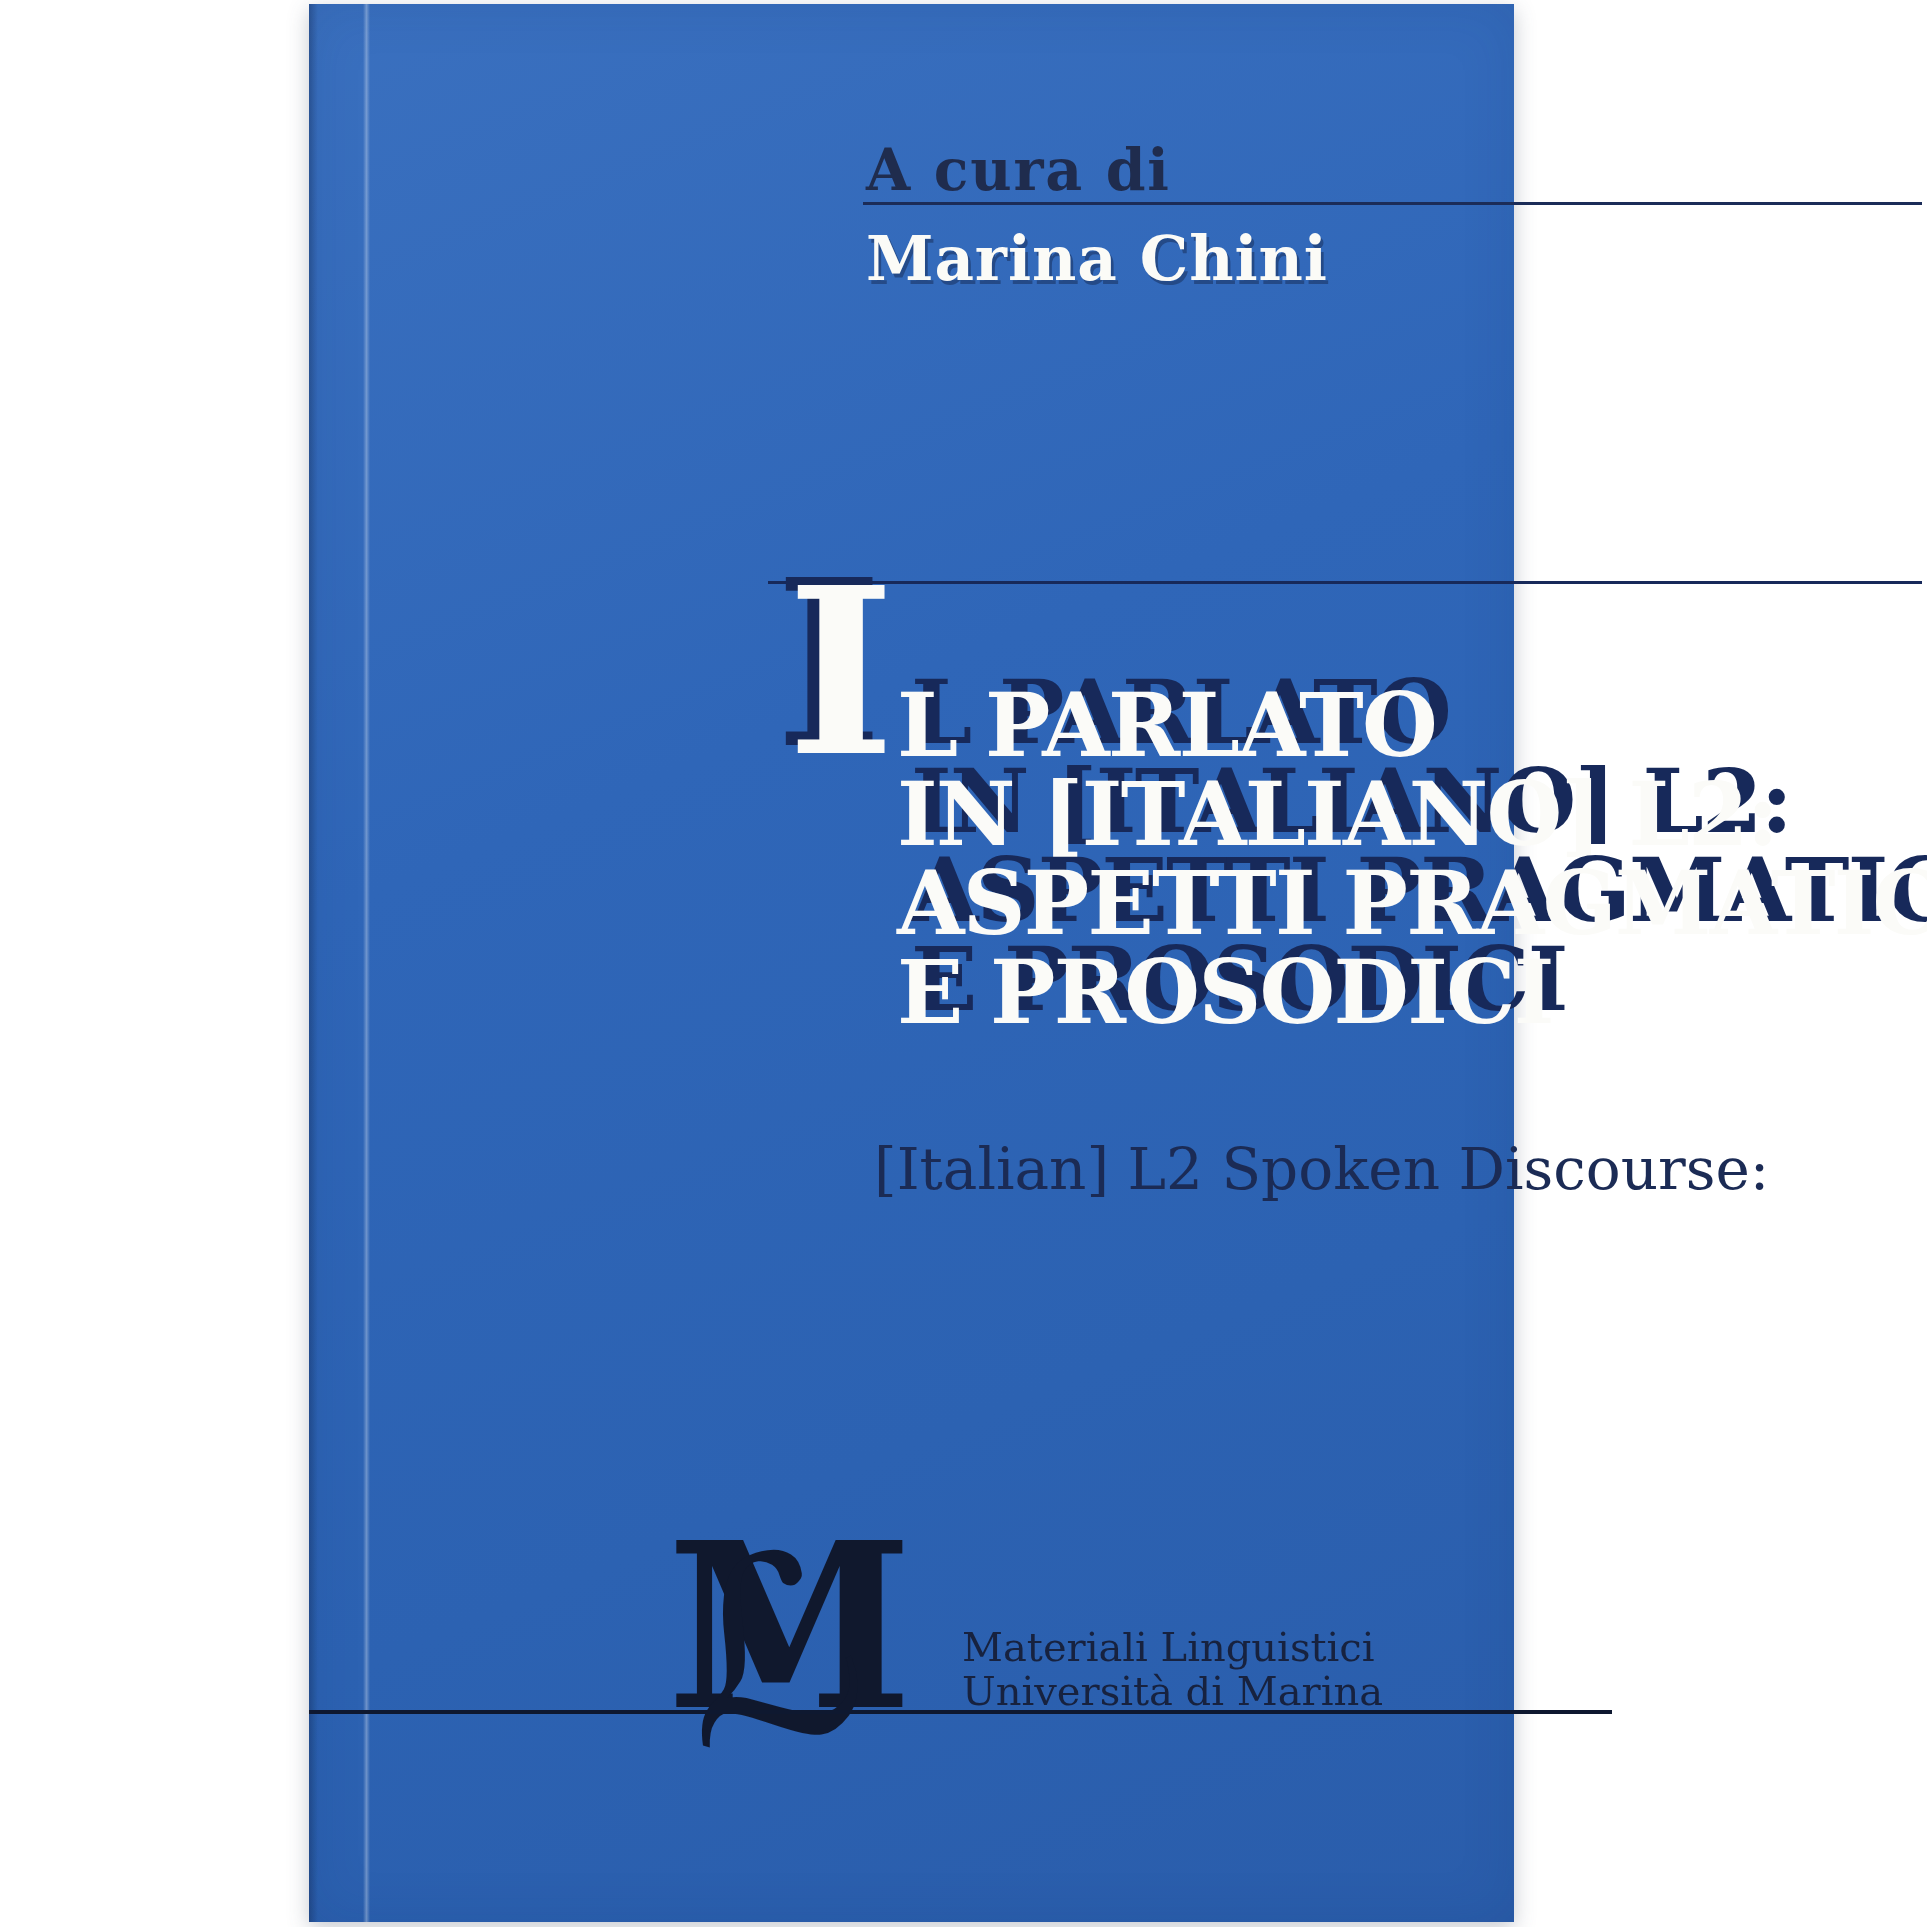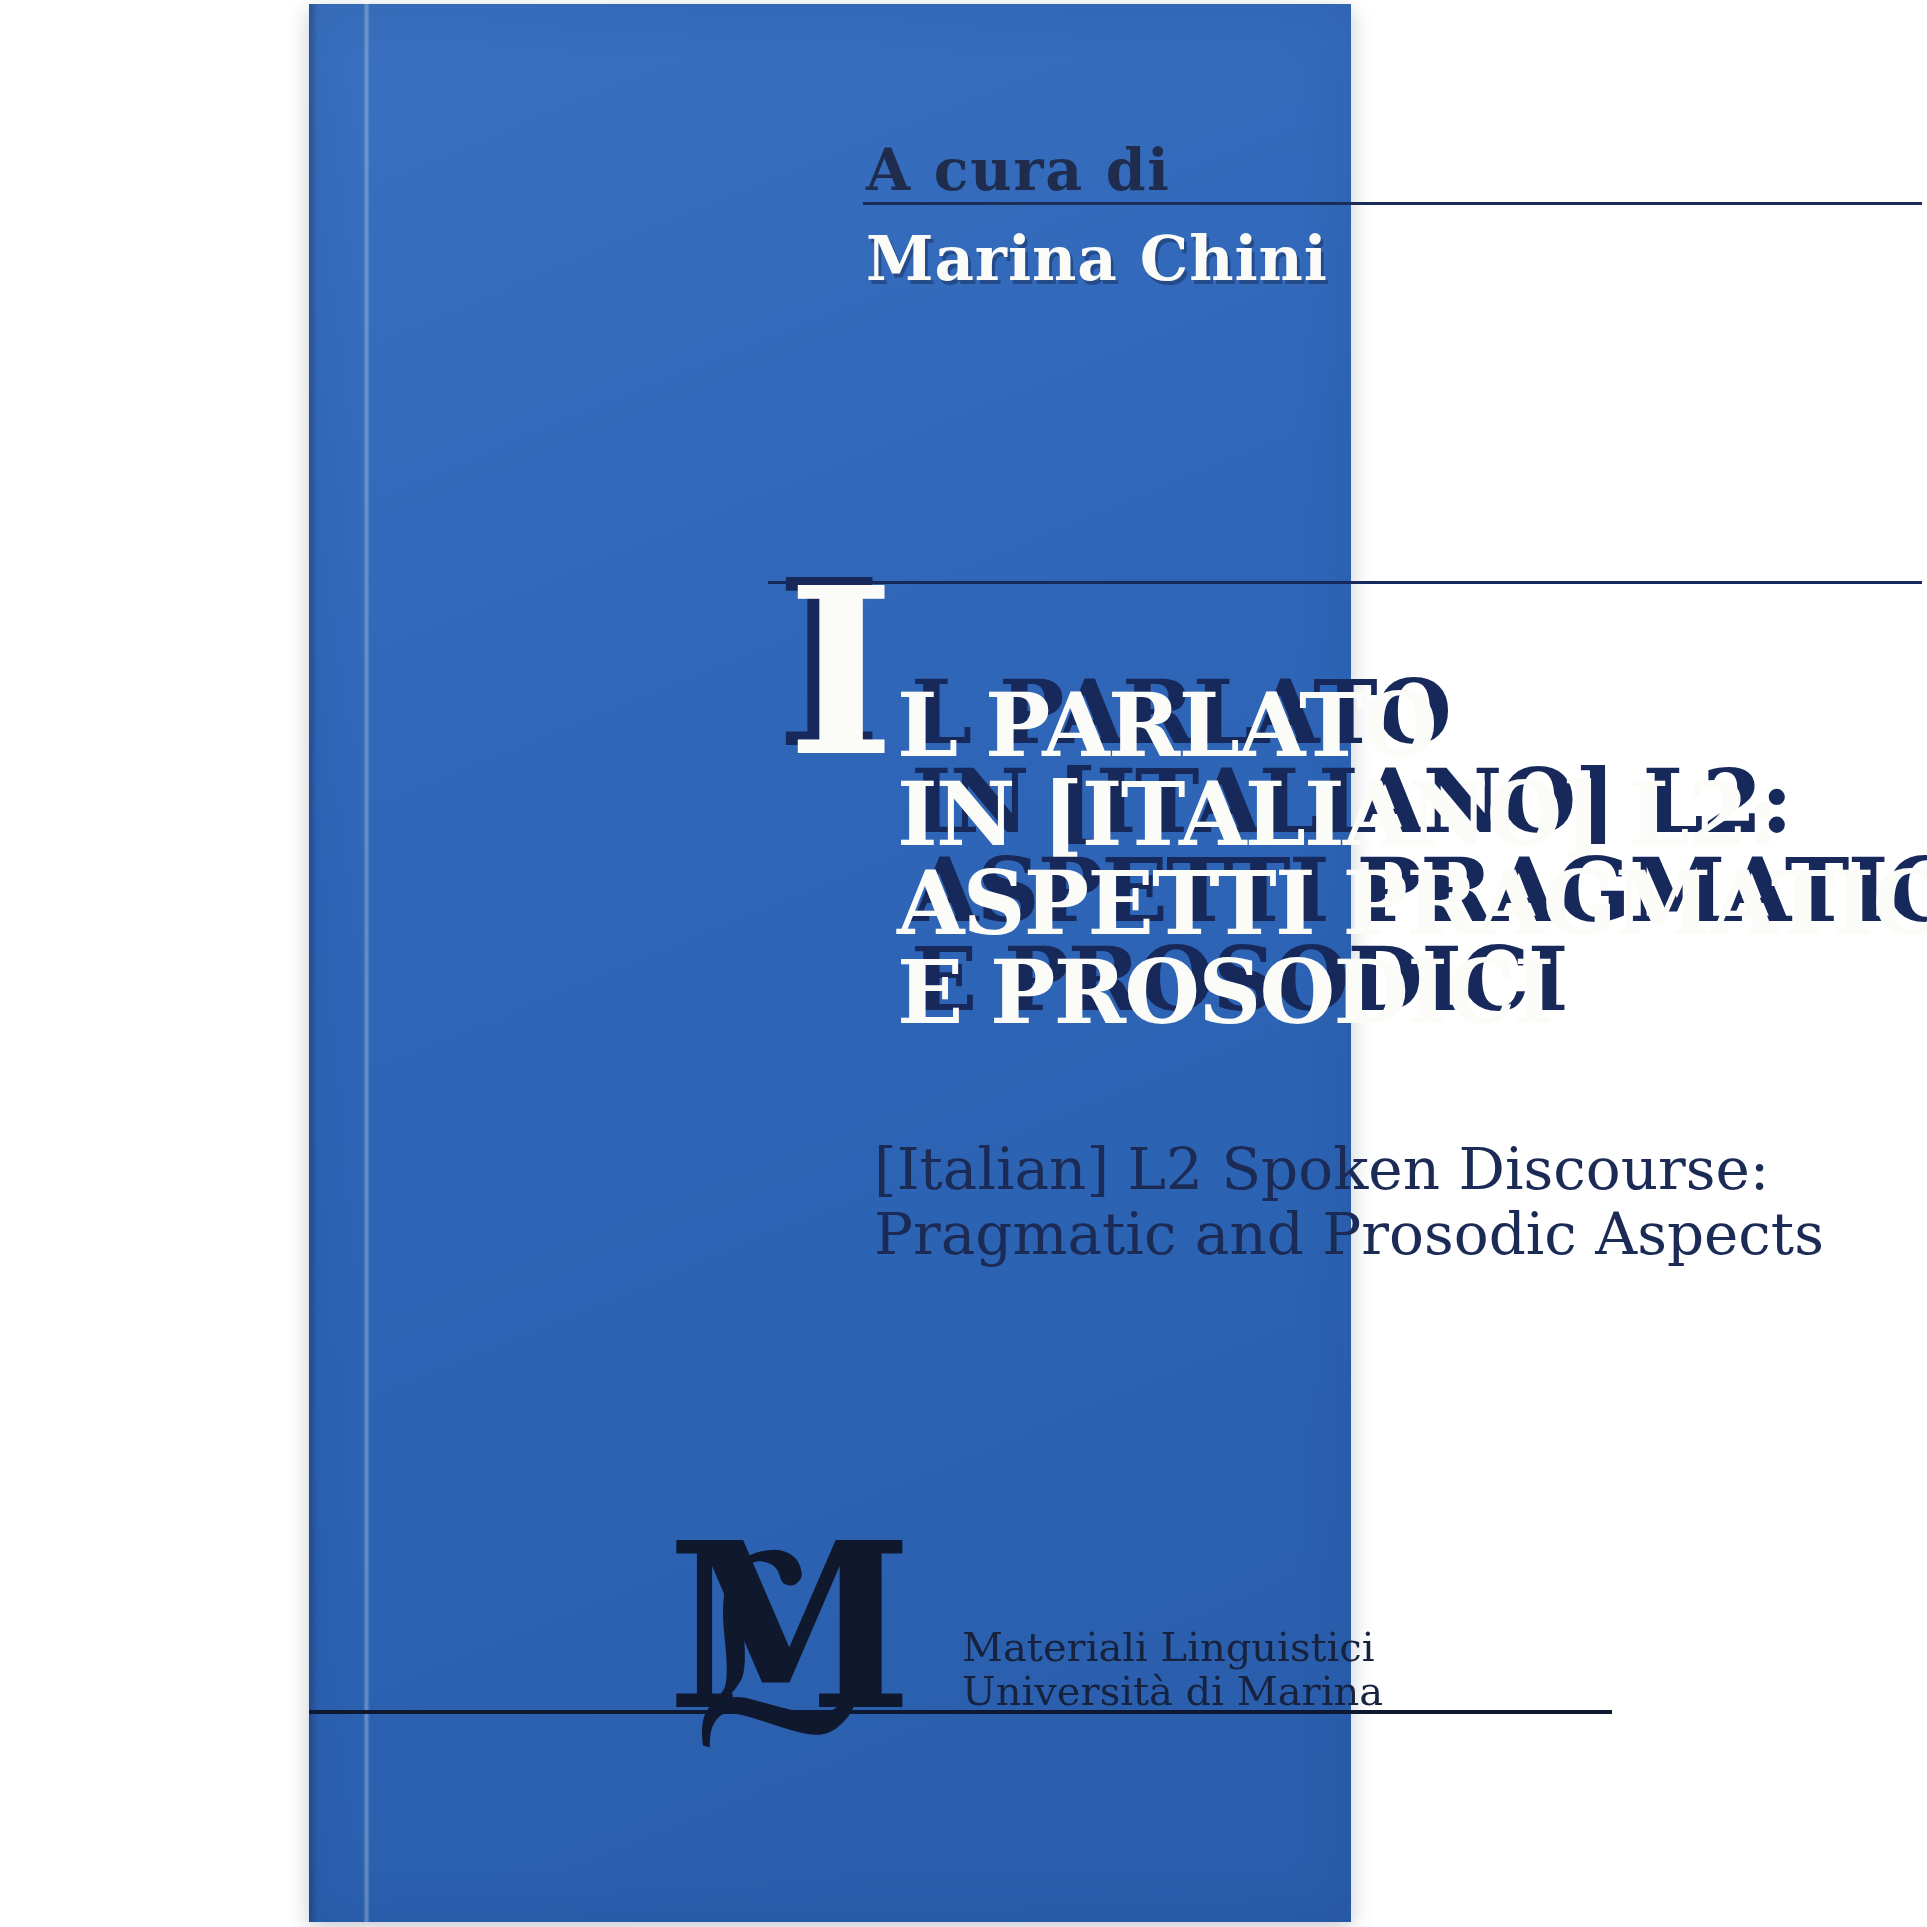--- a/index.html
+++ b/index.html
@@ -5,21 +5,21 @@
   html,body{margin:0;padding:0;}
   body{
     width:1927px;height:1927px;
     background:#ffffff;
     font-family:"DejaVu Serif","Liberation Serif",serif;
     position:relative;overflow:hidden;
   }
   .page{position:absolute;inset:0;background:#ffffff;}
   
   .cover{
-    position:absolute;left:309px;top:3.7px;width:1042px;height:1918px;
+    position:absolute;left:309px;top:3.7px;width:1205px;height:1918px;
     background:linear-gradient(158deg,#3a70bf 0%,#2f66b8 38%,#2c62b2 70%,#2a5dab 100%);
     box-shadow:0 5.5px 20px rgba(70,80,100,.30), inset 0 0 55px rgba(20,40,90,.12);
   }
   .crease{
     position:absolute;left:54px;top:0;width:6.5px;height:100%;
     background:linear-gradient(90deg,rgba(255,255,255,0) 0%,rgba(255,255,255,.30) 50%,rgba(255,255,255,0) 100%);
   }
   .edge-shade{
     position:absolute;left:0;top:0;width:9.2px;height:100%;
     background:linear-gradient(90deg,rgba(10,20,50,.28),rgba(10,20,50,0));
@@ -101,21 +101,20 @@
     <div class="title-dropcap">I</div>
     <div class="title-lines">
       <div>L PARLATO</div>
       <div>IN [ITALIANO] L2:</div>
       <div>ASPETTI PRAGMATICI</div>
       <div>E PROSODICI</div>
     </div>
 
     <div class="subtitle">
       <div>[Italian] L2 Spoken Discourse:</div>
-      <div>Pragmatic and Prosodic Aspects</div>
     </div>
 
     <div class="logo-m">M</div>
     <div class="logo-l">ℒ</div>
     <div class="series-text">
       <div>Materiali Linguistici</div>
       <div>Università di Marina</div>
     </div>
 
     <div class="rule rule-bottom"></div>

